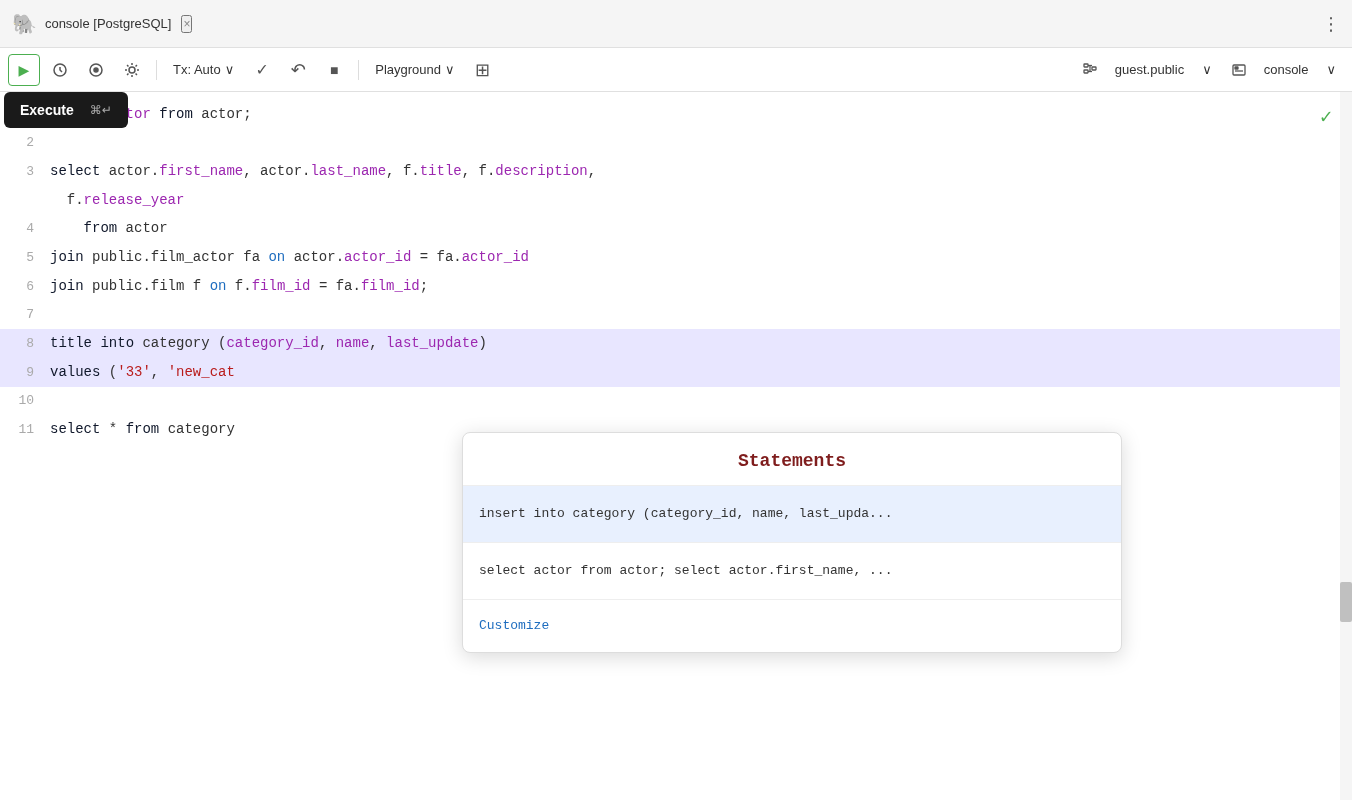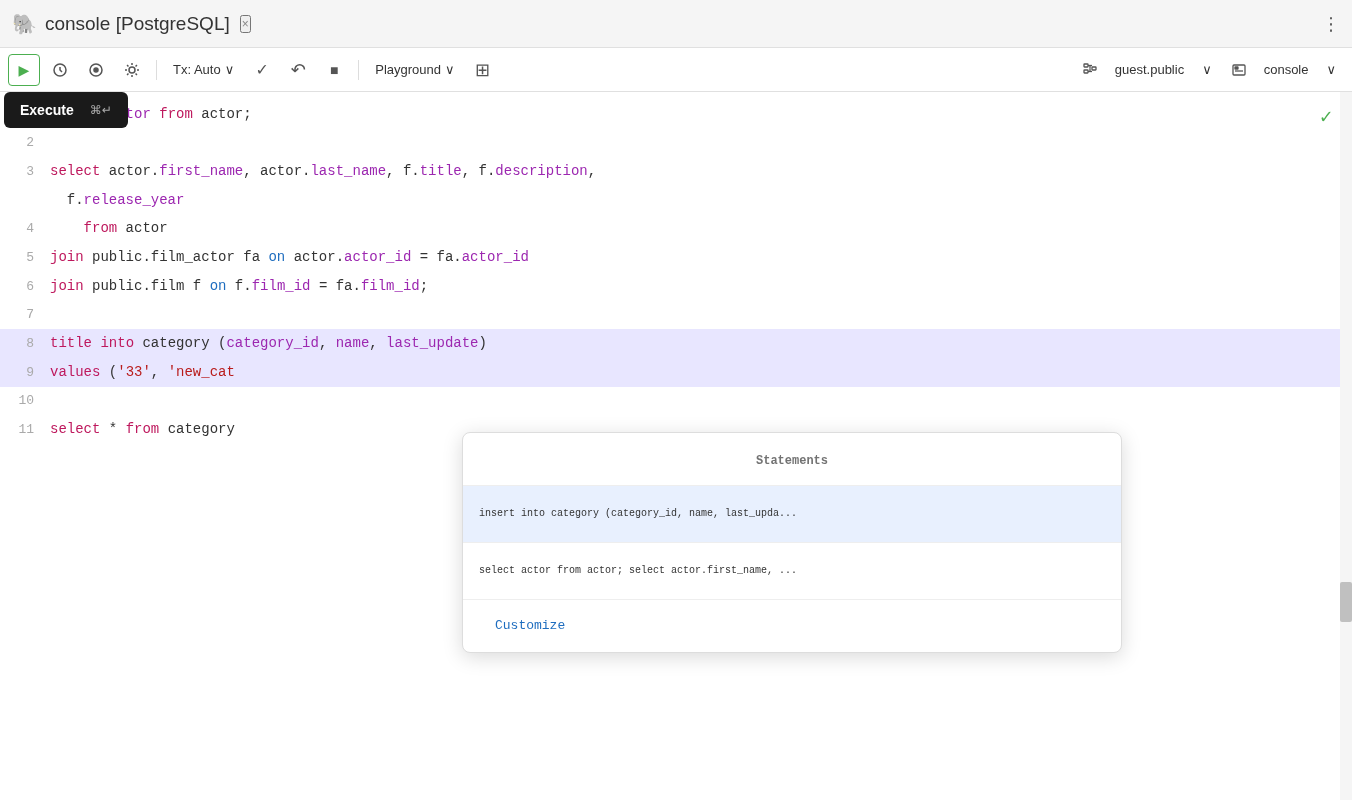--- a/index.html
+++ b/index.html
@@ -19,21 +19,21 @@
       height: 48px;
       background: #f5f5f5;
       border-bottom: 1px solid #e0e0e0;
     }
     .title-bar-icon {
       color: #336791;
       font-size: 20px;
       margin-right: 8px;
     }
     .title-bar-text {
-      font-size: 19px;
+      font-size: 13px;
       font-weight: 500;
       color: #333;
     }
     .title-bar-close {
       margin-left: 10px;
       color: #888;
       font-size: 12px;
       cursor: pointer;
     }
     .title-bar-more {
@@ -165,21 +165,21 @@
     }
 
     .line-highlighted {
       background: #e8e6ff;
     }
     .line-highlighted .line-number {
       background: #e8e6ff;
     }
 
     
-    .kw { color: #be185d; font-weight: normal; } 
+    .kw { color: #0f172a; font-weight: normal; } 
     .kw2 { color: #1e6dbf; } 
     .col { color: #9c27b0; } 
     .str { color: #b91c1c; } 
 
     
     .scrollbar-track {
       position: absolute;
       right: 0;
       top: 0;
       width: 12px;
@@ -215,39 +215,39 @@
       background: #ffffff;
       border: 1px solid #ddd;
       border-radius: 8px;
       box-shadow: 0 4px 20px rgba(0,0,0,0.15);
       z-index: 50;
       overflow: hidden;
     }
 
     .statements-title {
       text-align: center;
-      font-size: 12px;
+      font-size: 18px;
       font-weight: 700;
-      color: #737373;
+      color: #7f1d1d;
       padding: 14px 32px 10px;
       border-bottom: 1px solid #eee;
     }
 
     .statements-item {
       padding: 14px 16px;
-      font-size: 10px;
+      font-size: 13px;
       font-family: 'Courier New', monospace;
       color: #333;
       border-bottom: 1px solid #eee;
       cursor: pointer;
     }
     .statements-item.selected { background: #e8f0fe; }
 
     .statements-customize {
-      padding: 12px 32px;
+      padding: 12px 16px;
       font-size: 13px;
       color: #1e6dbf;
       cursor: pointer;
       font-weight: 500;
     }
 
     
     .toolbar-right {
       margin-left: auto;
       display: flex;

